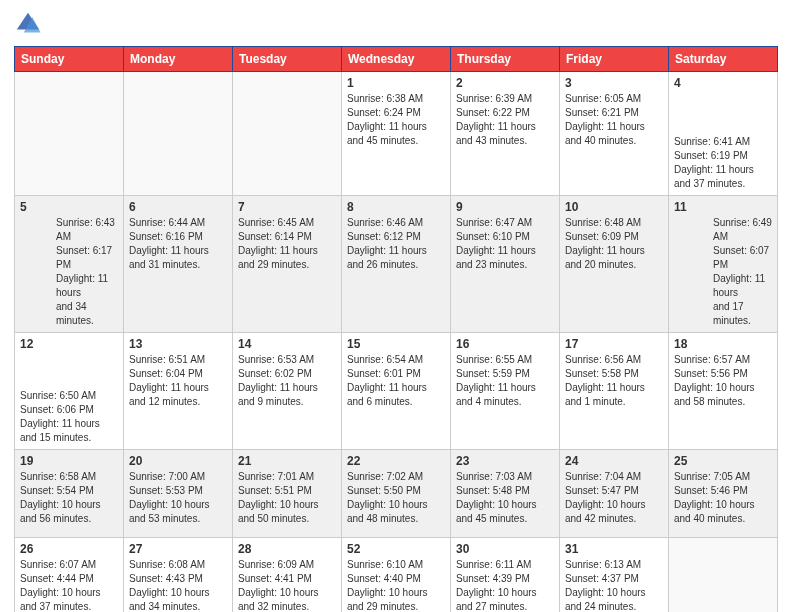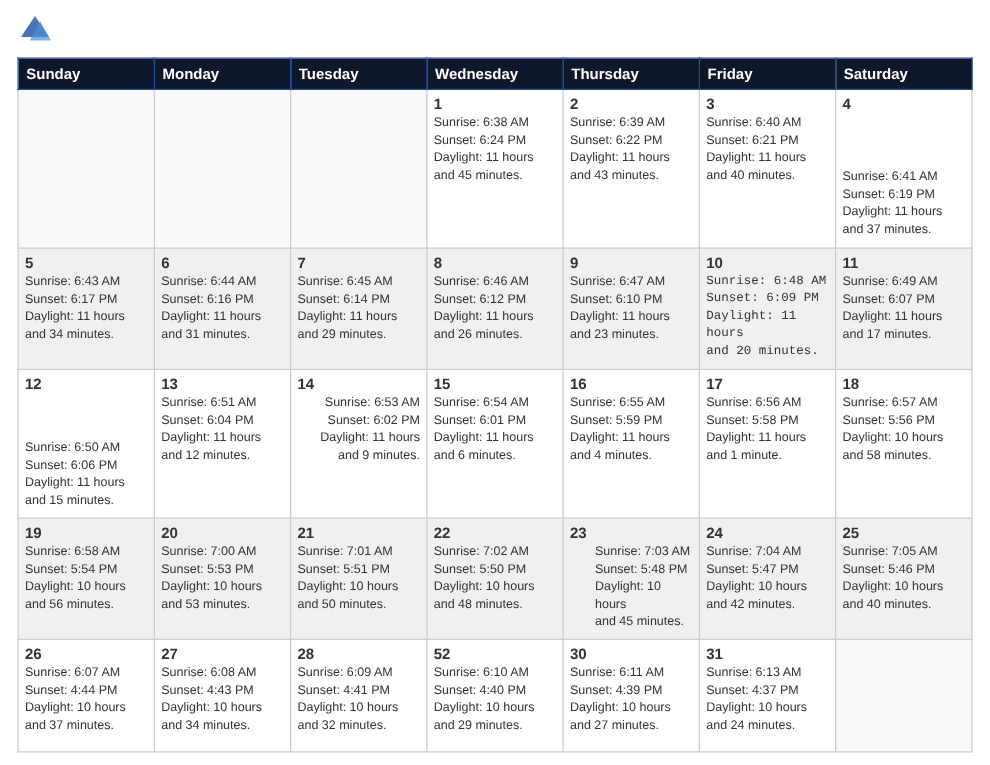--- a/index.html
+++ b/index.html
@@ -60,21 +60,21 @@
       color: #555;
     }
     .calendar {
       flex: 1;
       border: 1px solid #ccc;
       border-collapse: collapse;
       width: 100%;
       table-layout: fixed;
     }
     .calendar th {
-      background-color: #0f172a;
+      background-color: #ef4444;
       color: white;
       font-size: 12px;
       font-weight: bold;
       text-align: left;
       padding: 5px 6px;
       border: 1px solid #1e4a9a;
       margin-left: 32px;
     }
     .calendar td {
       vertical-align: top;
@@ -153,37 +153,37 @@
           </td>
           <td>
             <span class="day-number">2</span>
             <div class="day-info" style="white-space: pre-line;">Sunrise: 6:39 AM
 Sunset: 6:22 PM
 Daylight: 11 hours
 and 43 minutes.</div>
           </td>
           <td>
             <span class="day-number">3</span>
-            <div class="day-info" style="white-space: pre-line;">Sunrise: 6:40 AM
+            <div class="day-info" style="white-space: pre-line;">Sunrise: 6:05 AM
 Sunset: 6:21 PM
 Daylight: 11 hours
 and 40 minutes.</div>
           </td>
           <td>
             <span class="day-number">4</span>
             <div class="day-info" style="white-space: pre-line; margin-top: 45px;">Sunrise: 6:41 AM
 Sunset: 6:19 PM
 Daylight: 11 hours
 and 37 minutes.</div>
           </td>
         </tr>
         <tr class="row-shaded">
           <td>
             <span class="day-number">5</span>
-            <div class="day-info" style="white-space: pre-line;">Sunrise: 6:43 AM
+            <div class="day-info" style="white-space: pre-line; margin-left: 36px;">Sunrise: 6:43 AM
 Sunset: 6:17 PM
 Daylight: 11 hours
 and 34 minutes.</div>
           </td>
           <td>
             <span class="day-number">6</span>
             <div class="day-info" style="white-space: pre-line;">Sunrise: 6:44 AM
 Sunset: 6:16 PM
 Daylight: 11 hours
 and 31 minutes.</div>
@@ -204,28 +204,28 @@
           </td>
           <td>
             <span class="day-number">9</span>
             <div class="day-info" style="white-space: pre-line;">Sunrise: 6:47 AM
 Sunset: 6:10 PM
 Daylight: 11 hours
 and 23 minutes.</div>
           </td>
           <td>
             <span class="day-number">10</span>
-            <div class="day-info" style="white-space: pre-line; font-family: Liberation Mono, monospace;">Sunrise: 6:48 AM
+            <div class="day-info" style="white-space: pre-line;">Sunrise: 6:48 AM
 Sunset: 6:09 PM
 Daylight: 11 hours
 and 20 minutes.</div>
           </td>
           <td>
             <span class="day-number">11</span>
-            <div class="day-info" style="white-space: pre-line;">Sunrise: 6:49 AM
+            <div class="day-info" style="white-space: pre-line; margin-left: 39px;">Sunrise: 6:49 AM
 Sunset: 6:07 PM
 Daylight: 11 hours
 and 17 minutes.</div>
           </td>
         </tr>
         <tr class="row-white">
           <td>
             <span class="day-number">12</span>
             <div class="day-info" style="white-space: pre-line; margin-top: 38px;">Sunrise: 6:50 AM
 Sunset: 6:06 PM
@@ -234,21 +234,21 @@
           </td>
           <td>
             <span class="day-number">13</span>
             <div class="day-info" style="white-space: pre-line;">Sunrise: 6:51 AM
 Sunset: 6:04 PM
 Daylight: 11 hours
 and 12 minutes.</div>
           </td>
           <td>
             <span class="day-number">14</span>
-            <div class="day-info" style="white-space: pre-line; text-align: right;">Sunrise: 6:53 AM
+            <div class="day-info" style="white-space: pre-line;">Sunrise: 6:53 AM
 Sunset: 6:02 PM
 Daylight: 11 hours
 and 9 minutes.</div>
           </td>
           <td>
             <span class="day-number">15</span>
             <div class="day-info" style="white-space: pre-line;">Sunrise: 6:54 AM
 Sunset: 6:01 PM
 Daylight: 11 hours
 and 6 minutes.</div>
@@ -299,21 +299,21 @@
           </td>
           <td>
             <span class="day-number">22</span>
             <div class="day-info" style="white-space: pre-line;">Sunrise: 7:02 AM
 Sunset: 5:50 PM
 Daylight: 10 hours
 and 48 minutes.</div>
           </td>
           <td>
             <span class="day-number">23</span>
-            <div class="day-info" style="white-space: pre-line; margin-left: 20px;">Sunrise: 7:03 AM
+            <div class="day-info" style="white-space: pre-line;">Sunrise: 7:03 AM
 Sunset: 5:48 PM
 Daylight: 10 hours
 and 45 minutes.</div>
           </td>
           <td>
             <span class="day-number">24</span>
             <div class="day-info" style="white-space: pre-line;">Sunrise: 7:04 AM
 Sunset: 5:47 PM
 Daylight: 10 hours
 and 42 minutes.</div>

